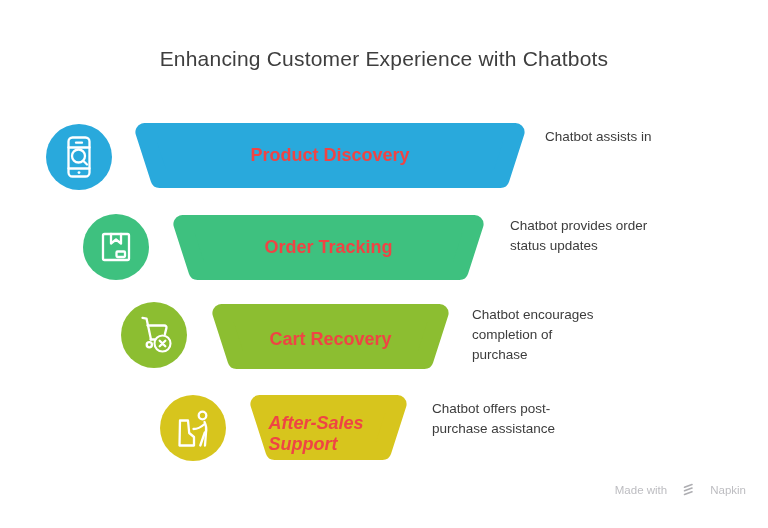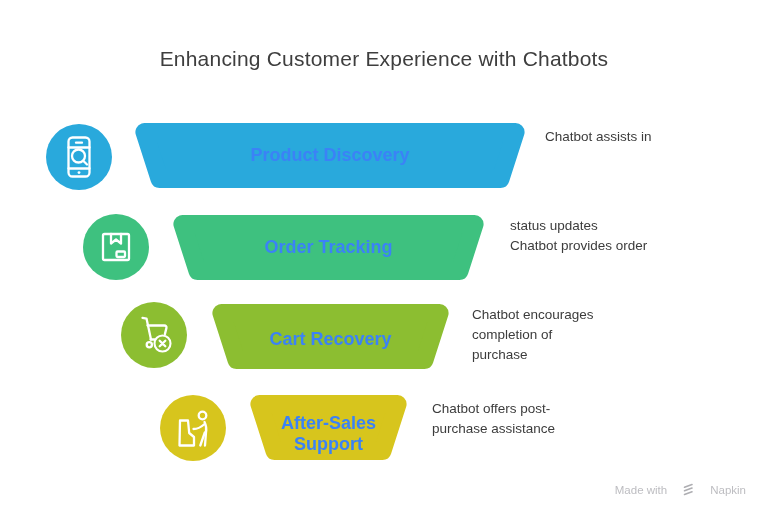--- a/index.html
+++ b/index.html
@@ -8,36 +8,36 @@
     font-family:"Liberation Sans","DejaVu Sans",sans-serif;
   }
   .title{
     position:absolute;left:0;top:47px;width:768px;text-align:center;
     font-size:21px;font-weight:normal;color:#3e3e3e;letter-spacing:0.2px;
   }
   .badge{position:absolute;}
   .trap{position:absolute;}
   .label{
     position:absolute;display:flex;align-items:center;justify-content:center;
-    color:#3b82f6;font-weight:bold;font-size:18px;text-align:center;line-height:21px;
+    color:#ef4444;font-weight:bold;font-size:18px;text-align:left;line-height:21px;
   }
   .desc{
     position:absolute;color:#3c3c3c;font-size:13.5px;line-height:20px;
   }
   
   .b0{left:46px;top:124px;}  .t0{left:132px;top:123px;} .l0{left:132px;top:123px;width:396px;height:65px;}
   .d0{left:545px;top:127px;}
   
   .b1{left:83px;top:214px;}  .t1{left:170px;top:215px;} .l1{left:170px;top:215px;width:317px;height:65px;}
   .d1{left:510px;top:216px;}
   
   .b2{left:121px;top:302px;} .t2{left:209px;top:304px;} .l2{left:209px;top:304px;width:243px;height:71px;}
   .d2{left:472px;top:305px;}
   
-  .b3{left:160px;top:395px;} .t3{left:247px;top:395px;} .l3{left:247px;top:395px;width:163px;height:77px;}
+  .b3{left:160px;top:395px;} .t3{left:247px;top:395px;} .l3{left:247px;top:395px;width:163px;height:77px;font-style:italic;}
   .d3{left:432px;top:399px;}
   .watermark{
     position:absolute;right:22px;top:483px;display:flex;align-items:center;gap:16px;
     color:#bdbdc1;font-size:11.5px;
   }
   .icon-stroke{fill:none;stroke:#ffffff;stroke-width:2.3;stroke-linecap:round;stroke-linejoin:round;}
 </style>
 </head>
 <body>
 
@@ -68,22 +68,22 @@
     <circle cx="33" cy="33" r="33" fill="#3EC17F"></circle>
     <rect class="icon-stroke" x="20" y="20" width="26" height="26" rx="1.5"></rect>
     <path class="icon-stroke" d="M28,20 L28,29.5 L33,25.5 L38,29.5 L38,20" stroke-width="2.1"></path>
     <rect class="icon-stroke" x="33.5" y="37.5" width="8.5" height="5.5" rx="1" stroke-width="2"></rect>
   </svg>
   <svg class="trap t1" width="317" height="65" viewBox="0 0 317 65">
     <path d="M12.4,9 L304.6,9 L289.5,56 L27.5,56 Z" stroke-width="18" stroke-linejoin="round" fill="#3EC17F" stroke="#3EC17F"></path>
   </svg>
   <div class="label l1">Order Tracking</div>
   <div class="desc d1">
+    <div>Chatbot provides order</div>
     <div>status updates</div>
-    <div>Chatbot provides order</div>
     <div></div>
   </div>
 
   <svg class="badge b2" width="66" height="66" viewBox="0 0 66 66">
     <circle cx="33" cy="33" r="33" fill="#8CBE31"></circle>
     <path class="icon-stroke" d="M21.5,15.8 l4,0.8 L30,37.5" stroke-width="2.1"></path>
     <path class="icon-stroke" d="M26.5,23.5 h16.8 c1.6,0 2.5,1.1 2.1,2.6 l-1.5,6" stroke-width="2.1"></path>
     <path class="icon-stroke" d="M29.5,37.5 h7" stroke-width="2.1"></path>
     <circle class="icon-stroke" cx="28.3" cy="42.8" r="2.6" stroke-width="1.9"></circle>
     <circle cx="41.5" cy="41.5" r="8" stroke="#ffffff" stroke-width="2.1" fill="#8CBE31"></circle>

